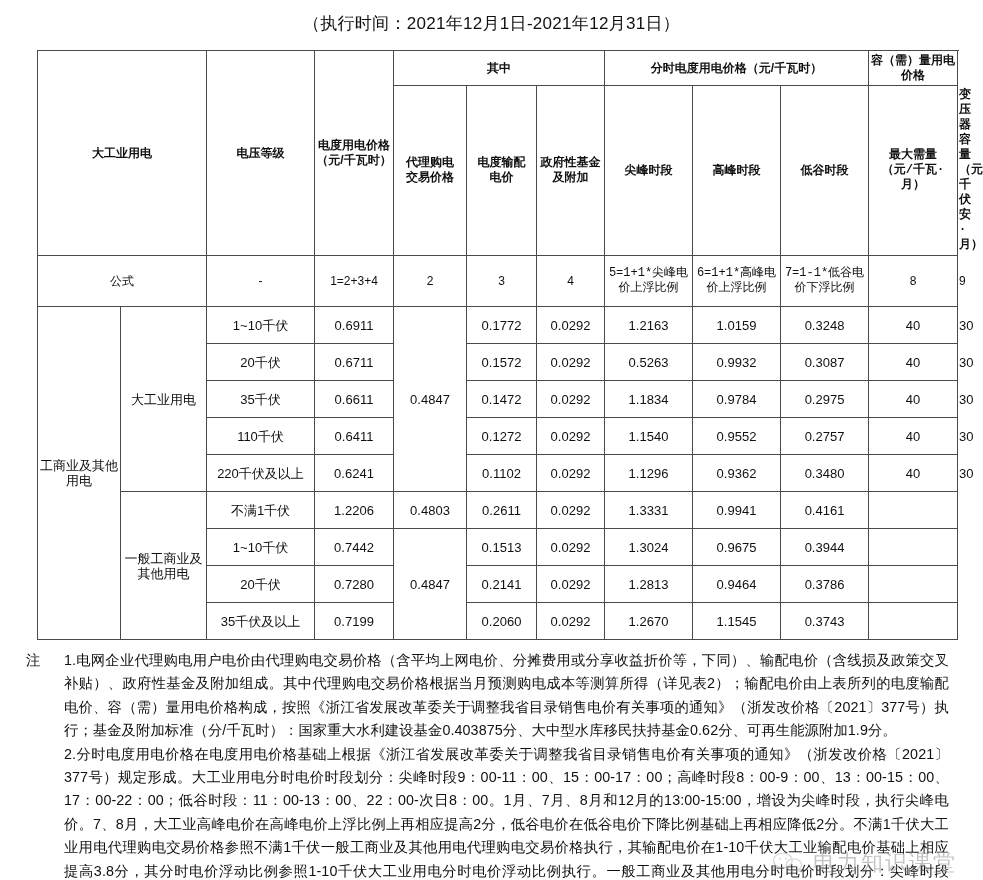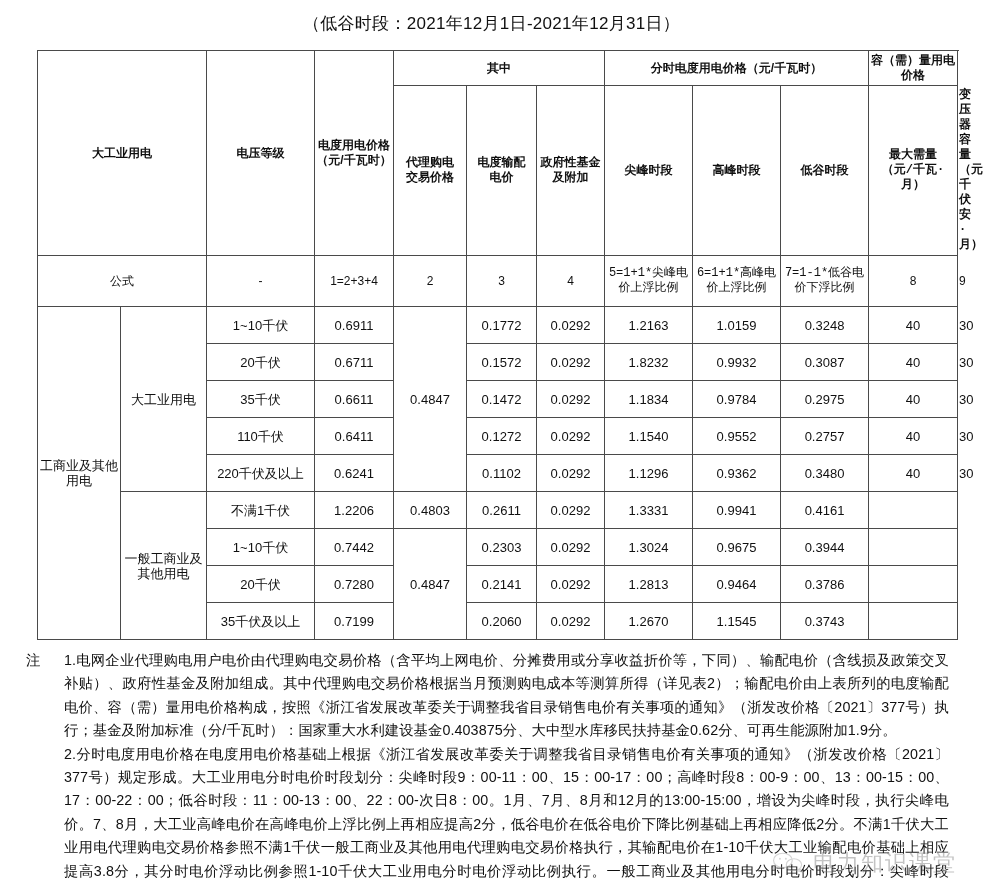--- a/index.html
+++ b/index.html
@@ -134,21 +134,21 @@
     letter-spacing: 2px;
     color: #737373;
     font-family: "Liberation Sans", "DejaVu Sans", sans-serif;
   }
 </style>
 </head>
 <body>
 
 <div class="page">
 
-  <div class="doc-subtitle">（低谷时段：2021年12月1日-2021年12月31日）</div>
+  <div class="doc-subtitle">（执行时间：2021年12月1日-2021年12月31日）</div>
 
   <div class="table-wrap">
     <table class="price-table">
       <colgroup>
         <col style="width:83px">
         <col style="width:86px">
         <col style="width:108px">
         <col style="width:79px">
         <col style="width:73px">
         <col style="width:70px">
@@ -226,21 +226,21 @@
           <td class="num">0.3248</td>
           <td class="num">40</td>
           <td class="num">30</td>
         </tr>
 
         <tr class="row-data">
           <td class="volt-cell">20千伏</td>
           <td class="num">0.6711</td>
           <td class="num">0.1572</td>
           <td class="num">0.0292</td>
-          <td class="num">1.8232</td>
+          <td class="num">0.5263</td>
           <td class="num">0.9932</td>
           <td class="num">0.3087</td>
           <td class="num">40</td>
           <td class="num">30</td>
         </tr>
 
         <tr class="row-data">
           <td class="volt-cell">35千伏</td>
           <td class="num">0.6611</td>
           <td class="num">0.1472</td>
@@ -290,21 +290,21 @@
           <td class="num">0.9941</td>
           <td class="num">0.4161</td>
           <td class="num"></td>
           <td class="num"></td>
         </tr>
 
         <tr class="row-data">
           <td class="volt-cell">1~10千伏</td>
           <td class="num">0.7442</td>
           <td class="num" rowspan="3">0.4847</td>
-          <td class="num">0.2303</td>
+          <td class="num">0.1513</td>
           <td class="num">0.0292</td>
           <td class="num">1.3024</td>
           <td class="num">0.9675</td>
           <td class="num">0.3944</td>
           <td class="num"></td>
           <td class="num"></td>
         </tr>
 
         <tr class="row-data">
           <td class="volt-cell">20千伏</td>

